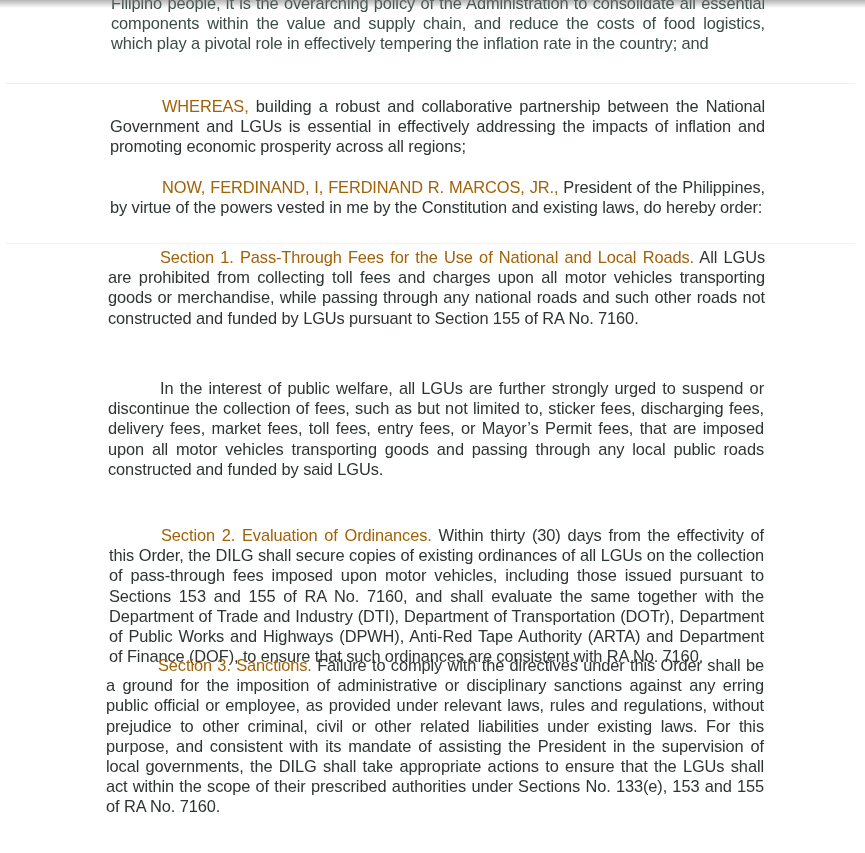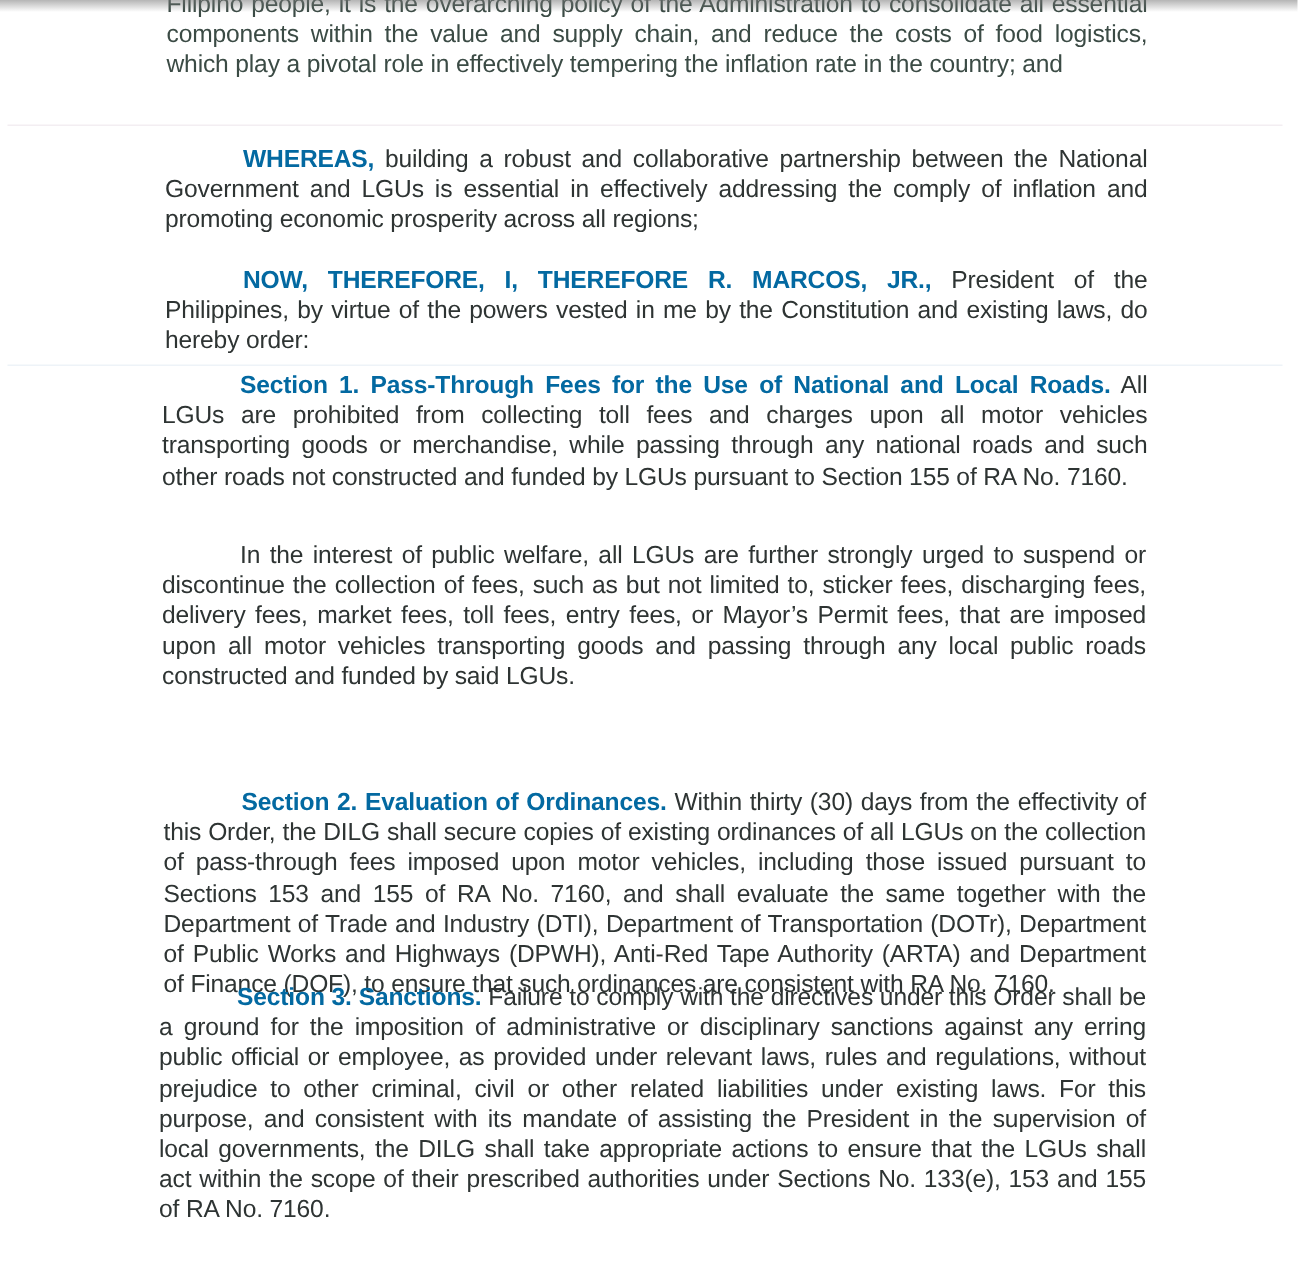--- a/index.html
+++ b/index.html
@@ -38,51 +38,51 @@
     line-height: 20.2px;
     text-align: justify;
     margin: 0;
     letter-spacing: -0.1px;
   }
   .para .indent {
     display: inline-block;
     width: 52px;
   }
   .para b {
-    font-weight: bold;
-    color: #0369a1;
+    font-weight: normal;
+    color: #a16207;
   }
   .green { color: #3b4b45; }
   .p1 { position: absolute; top: 0; left: 3px; width: 654px; }
   .p2 { position: absolute; top: 103px; left: 2px; width: 655px; }
   .p3 { position: absolute; top: 184px; left: 2px; width: 655px; }
   .p4 { position: absolute; top: 254px; left: 0; width: 657px; }
-  .p5 { position: absolute; top: 367px; left: 0; width: 656px; }
+  .p5 { position: absolute; top: 385px; left: 0; width: 656px; }
   .p6 { position: absolute; top: 532px; left: 1px; width: 655px; }
   .p7 { position: absolute; top: 662px; left: -2px; width: 658px; }
 </style>
 </head>
 <body>
 
 <div class="top-shadow"></div>
 <div class="scan-line" style="top:83px"></div>
 <div class="scan-line blue" style="top:243px"></div>
 
 <div class="page">
 
   <p class="para p1 green">
     <span>Filipino people, it is the overarching policy of the Administration to consolidate all essential components within the value and supply chain, and reduce the costs of food logistics, which play a pivotal role in effectively tempering the inflation rate in the country; and</span>
   </p>
 
   <p class="para p2">
-    <span class="indent"></span><b>WHEREAS,</b><span> building a robust and collaborative partnership between the National Government and LGUs is essential in effectively addressing the comply of inflation and promoting economic prosperity across all regions;</span>
+    <span class="indent"></span><b>WHEREAS,</b><span> building a robust and collaborative partnership between the National Government and LGUs is essential in effectively addressing the impacts of inflation and promoting economic prosperity across all regions;</span>
   </p>
 
   <p class="para p3">
-    <span class="indent"></span><b>NOW, THEREFORE, I, THEREFORE R. MARCOS, JR.,</b><span> President of the Philippines, by virtue of the powers vested in me by the Constitution and existing laws, do hereby order:</span>
+    <span class="indent"></span><b>NOW, FERDINAND, I, FERDINAND R. MARCOS, JR.,</b><span> President of the Philippines, by virtue of the powers vested in me by the Constitution and existing laws, do hereby order:</span>
   </p>
 
   <p class="para p4">
     <span class="indent"></span><b>Section 1. Pass-Through Fees for the Use of National and Local Roads.</b><span> All LGUs are prohibited from collecting toll fees and charges upon all motor vehicles transporting goods or merchandise, while passing through any national roads and such other roads not constructed and funded by LGUs pursuant to Section 155 of RA No. 7160.</span>
   </p>
 
   <p class="para p5">
     <span class="indent"></span><span>In the interest of public welfare, all LGUs are further strongly urged to suspend or discontinue the collection of fees, such as but not limited to, sticker fees, discharging fees, delivery fees, market fees, toll fees, entry fees, or Mayor’s Permit fees, that are imposed upon all motor vehicles transporting goods and passing through any local public roads constructed and funded by said LGUs.</span>
   </p>
 

